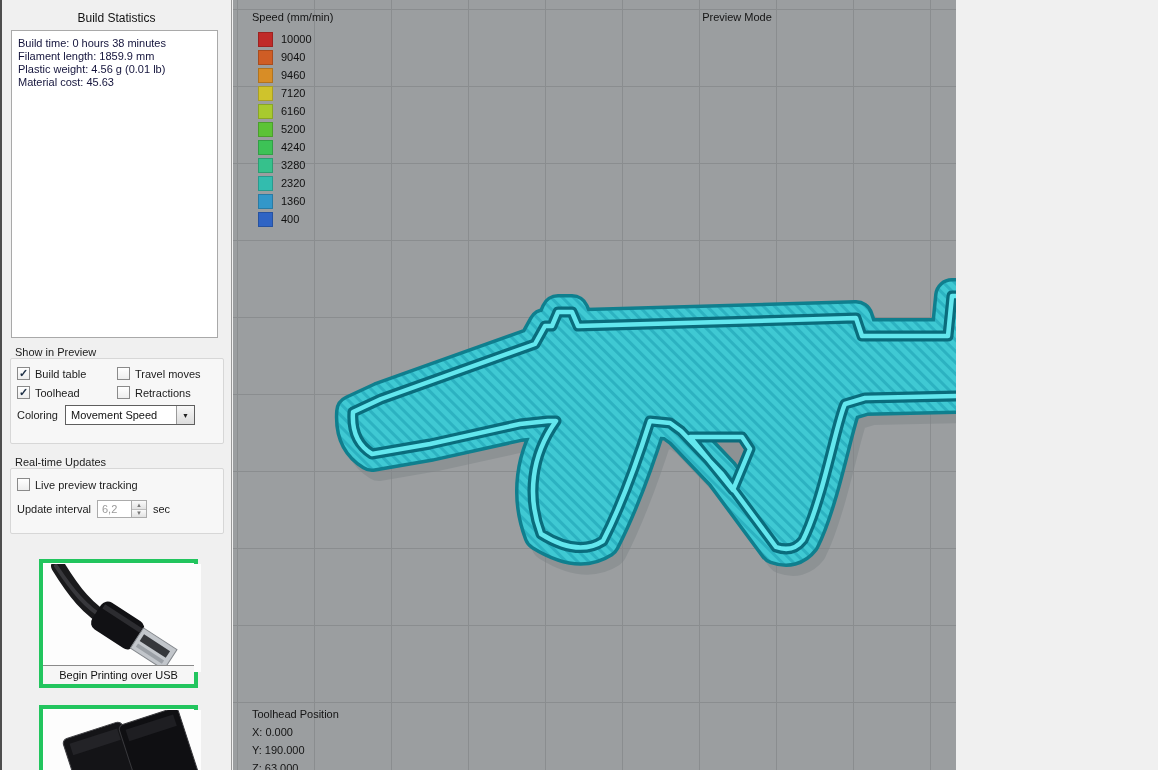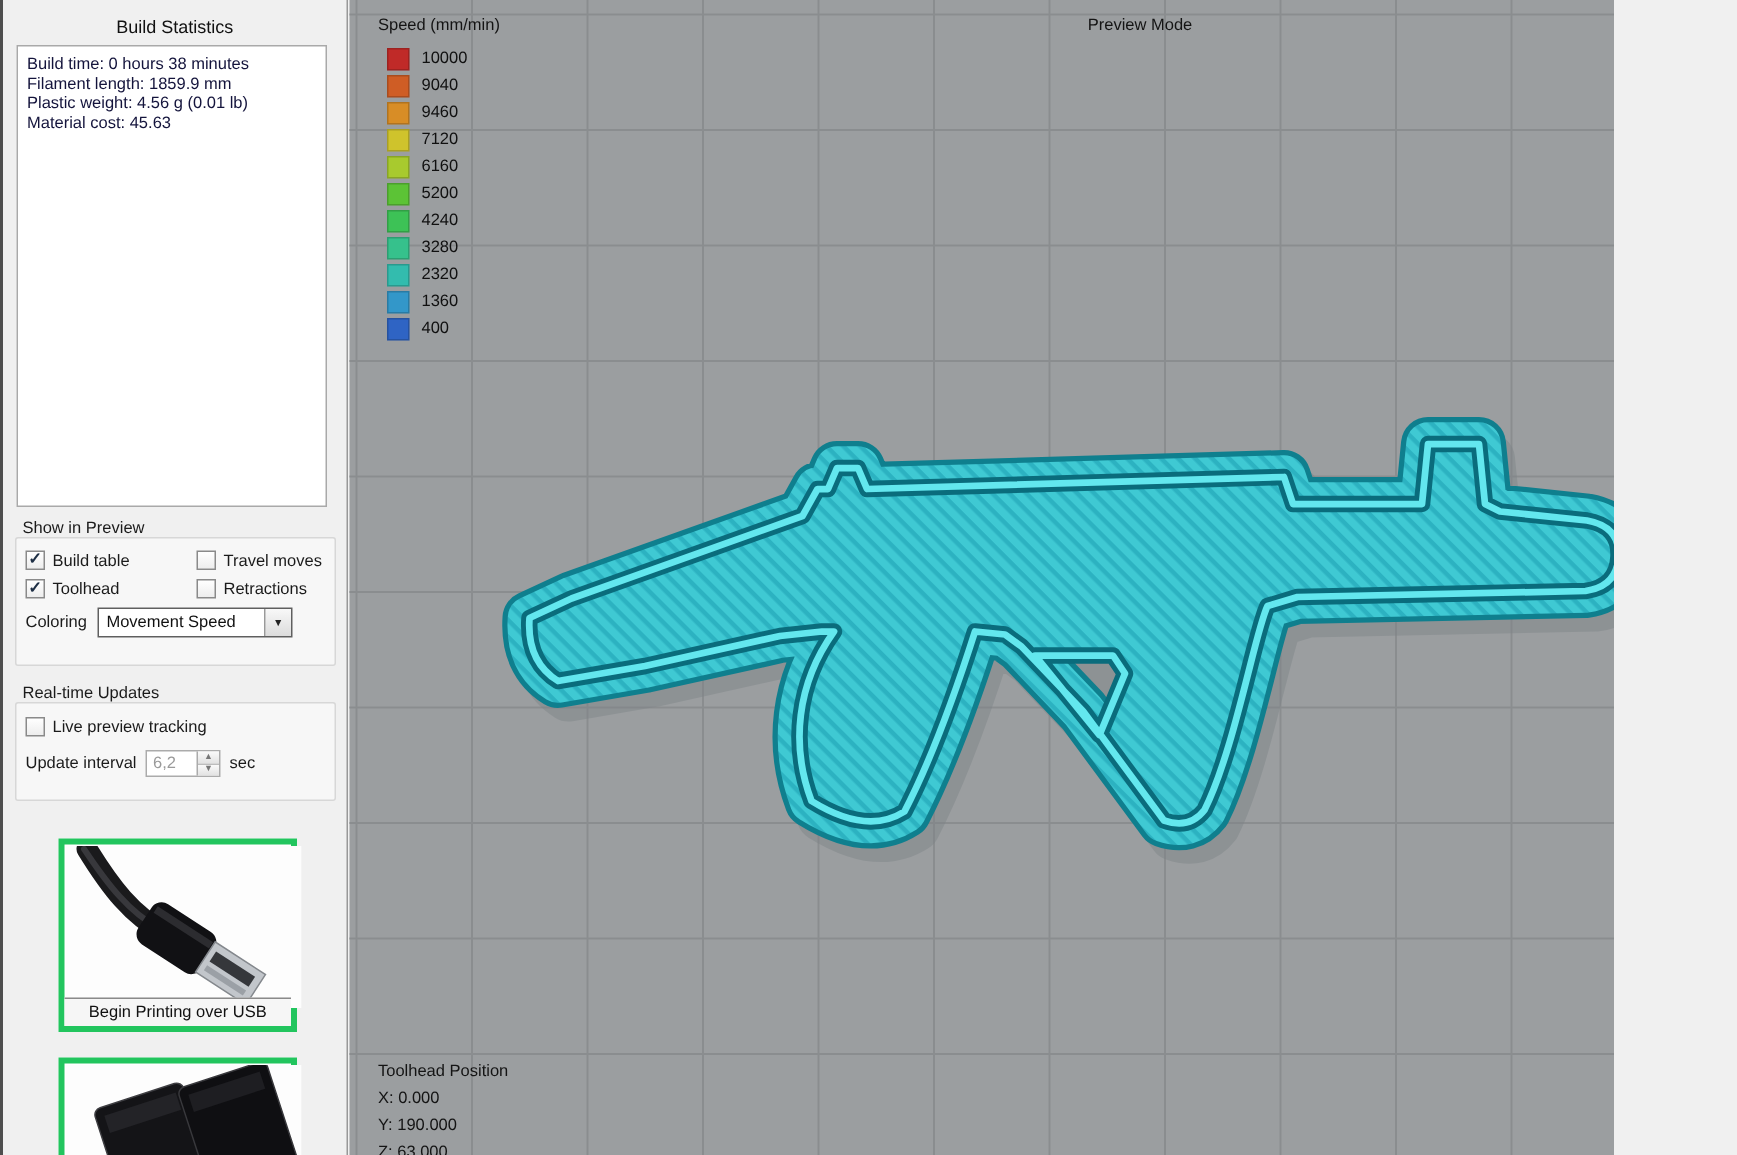--- a/index.html
+++ b/index.html
@@ -2,42 +2,42 @@
 <html><head>
 <meta charset="utf-8">
 <style>
   html,body{margin:0;padding:0;}
   body{
     width:1158px;height:770px;overflow:hidden;
     font-family:"Liberation Sans",sans-serif;
     background:#f0f0f0;
     -webkit-font-smoothing:antialiased;
   }
-  .app{position:relative;width:1076px;height:770px;overflow:hidden;}
+  .app{position:relative;width:956px;height:770px;overflow:hidden;}
   .left-edge{position:absolute;left:0;top:0;width:2px;height:770px;background:#4e4e4e;}
 
   
   .sidebar{position:absolute;left:2px;top:0;width:230px;height:770px;background:#f0f0f0;border-right:1px solid #989898;box-sizing:border-box;}
   .sidebar-title{position:absolute;top:11px;left:0;width:100%;text-align:center;font-size:12px;color:#111;}
   .stats-box{
     position:absolute;left:9px;top:30px;width:207px;height:308px;box-sizing:border-box;
     background:#fff;border:1px solid #a9a9a9;padding:6px 6px;
     font-size:11px;color:#14143c;line-height:13px;
   }
   .stat-line{white-space:nowrap;}
 
   .group-title{position:absolute;left:13px;font-size:11px;color:#1b1b1b;}
   .group-box{
     position:absolute;left:8px;width:214px;box-sizing:border-box;
     background:#f7f7f7;border:1px solid #d7d7d7;border-radius:2px;
   }
   .gb-show{top:358px;height:86px;}
   .gb-rt{top:468px;height:66px;}
 
-  .cb-grid{display:grid;grid-template-columns:94px auto;gap:6px 20px;margin:8px 4px 6px 6px;}
+  .cb-grid{display:grid;grid-template-columns:94px auto;gap:6px 6px;margin:8px 4px 6px 6px;}
   .cb-item{display:flex;align-items:center;gap:5px;cursor:default;}
   .cb-box{
     width:13px;height:13px;box-sizing:border-box;flex:0 0 13px;
     border:1px solid #8a8a8a;background:linear-gradient(#ffffff,#ededed);
     display:inline-flex;align-items:center;justify-content:center;
   }
   .cb-box.checked::after{content:"\2713";font-size:11px;font-weight:bold;color:#1e2f45;line-height:1;margin-top:-1px;}
   .cb-text{font-size:11px;color:#1b1b1b;white-space:nowrap;}
 
   .coloring-row{display:flex;align-items:center;gap:7px;margin:4px 4px 0 6px;}
@@ -88,21 +88,21 @@
     background-image:
       linear-gradient(#8a8d8f 1px, transparent 1px),
       linear-gradient(90deg, #8a8d8f 1px, transparent 1px);
     background-size:77px 77px;
     background-position:4px 9px;
     overflow:hidden;
   }
   .model-svg{position:absolute;left:0;top:0;}
   .vp-label{font-size:11px;color:#141414;}
   .speed-title{position:absolute;left:19px;top:11px;}
-  .preview-mode{position:absolute;top:11px;left:504px;transform:translateX(-50%);white-space:nowrap;margin-left:23px;}
+  .preview-mode{position:absolute;top:11px;left:504px;transform:translateX(-50%);white-space:nowrap;}
   .legend{position:absolute;left:25px;top:30px;}
   .legend-row{display:flex;align-items:center;height:18px;}
   .legend-swatch{width:15px;height:15px;flex:0 0 15px;box-shadow:inset 0 0 0 1px rgba(0,0,0,0.18);}
   .legend-value{font-size:11px;color:#101010;margin-left:8px;}
   .toolhead{position:absolute;left:19px;top:705px;font-size:11px;color:#141414;line-height:18px;}
 </style>
 </head>
 <body>
 
 <div class="app">

